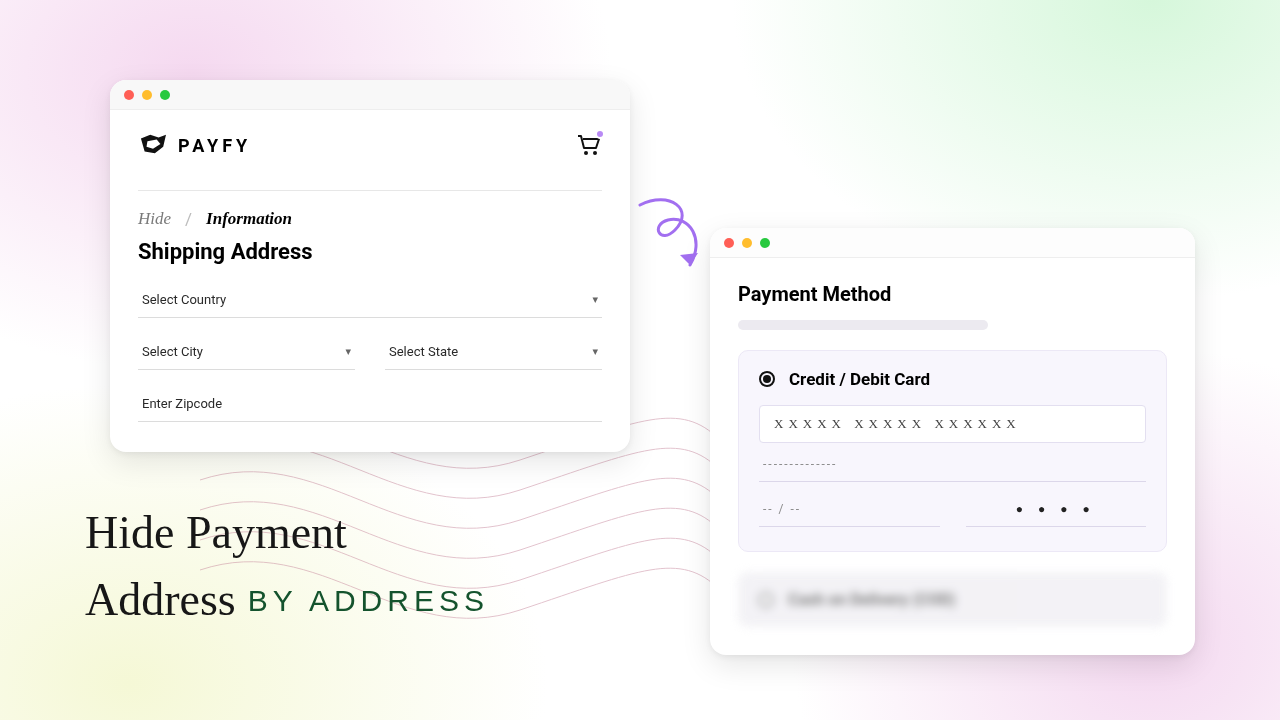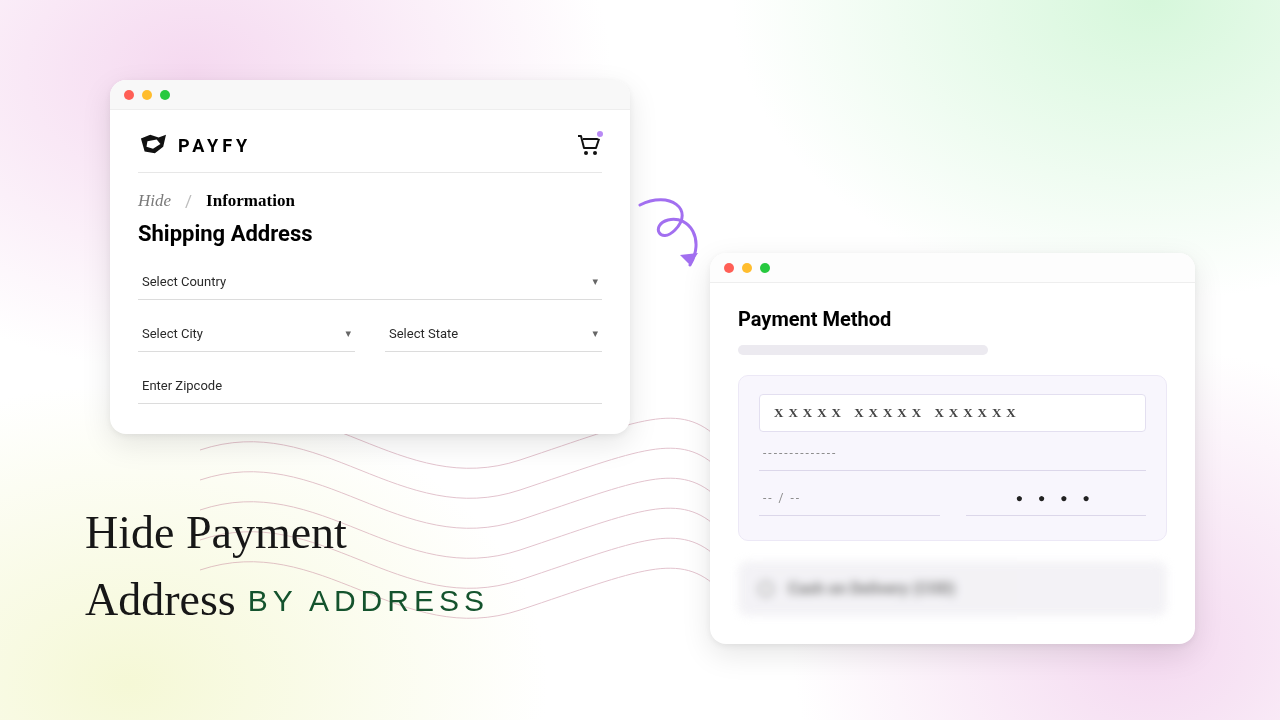--- a/index.html
+++ b/index.html
@@ -20,53 +20,53 @@
 
   
   .window { position:absolute; background:#fff; border-radius:16px; box-shadow: 0 10px 30px rgba(0,0,0,.10), 0 2px 6px rgba(0,0,0,.06); overflow:hidden; }
   .titlebar { height:30px; display:flex; align-items:center; padding:0 14px; gap:8px; background:#f8f8f8; border-bottom:1px solid #eee; }
   .dot { width:10px; height:10px; border-radius:50%; }
   .dot.r{background:#ff5f56;} .dot.y{background:#ffbd2e;} .dot.g{background:#27c93f;}
 
   
   #shipping-window { top:80px; left:110px; width:520px; }
   #shipping-window .body { padding:22px 28px 30px; }
-  .brand { display:flex; align-items:center; justify-content:space-between; padding-bottom:14px; border-bottom:1px solid #e7e7e7; }
+  .brand { display:flex; align-items:center; justify-content:space-between; padding-bottom:32px; border-bottom:1px solid #e7e7e7; }
   .brand-left { display:flex; align-items:center; gap:10px; }
   .brand-name { font-weight:700; letter-spacing:4px; font-size:18px; }
   .logo { width:30px; height:26px; }
   .cart-ic { position:relative; width:26px; height:26px; }
   .cart-badge { position:absolute; right:-3px; top:-3px; width:10px; height:10px; border-radius:50%; background:#b98af5; border:2px solid #fff; }
 
   .crumbs { display:flex; gap:14px; align-items:center; margin:18px 0 10px; font-size:17px; }
   .crumb-cart { color:#7a7a7a; font-style:italic; font-family: Georgia, 'Times New Roman', serif; }
   .crumb-sep { color:#bcbcbc; }
-  .crumb-info { font-weight:700; font-family: Georgia, 'Times New Roman', serif; }
+  .crumb-info { font-weight:700; font-style:italic; font-family: Georgia, 'Times New Roman', serif; }
 
   .section-title { font-size:22px; font-weight:700; margin:6px 0 20px; }
 
   .fields { display:grid; grid-template-columns: 1fr 1fr; column-gap:30px; row-gap:18px; }
   .field { position:relative; border-bottom:1px solid #dcdcdc; padding:8px 4px 10px; font-size:13px; color:#2a2a2a; display:flex; align-items:center; justify-content:space-between; }
   .field.full { grid-column: 1 / -1; }
   .chevron { font-size:11px; color:#666; }
 
   
-  #payment-window { top:253px; left:710px; width:485px; }
+  #payment-window { top:228px; left:710px; width:485px; }
   #payment-window .titlebar { background:#fdfdfd; }
   #payment-window .body { padding:24px 28px 28px; }
   .pm-title { font-size:20px; font-weight:700; margin-bottom:14px; }
   .pm-bar { width:250px; height:10px; border-radius:6px; background:#eceaf0; margin-bottom:20px; }
 
   .pm-card { background:#f8f6fd; border:1px solid #ece8f6; border-radius:10px; padding:18px 20px 24px; }
   .pm-head { display:flex; align-items:center; gap:14px; margin-bottom:16px; }
   .radio-on { width:16px; height:16px; border-radius:50%; border:2px solid #111; display:flex; align-items:center; justify-content:center; }
   .radio-on::after { content:""; width:8px; height:8px; border-radius:50%; background:#111; }
   .pm-label { font-weight:700; font-size:17px; }
 
-  .card-num { background:#fff; border:1px solid #e3dff0; border-radius:4px; padding:10px 14px; font-family: Georgia, 'Times New Roman', serif; letter-spacing:5px; color:#444; font-size:13px;font-weight:bold; }
+  .card-num { background:#fff; border:1px solid #e3dff0; border-radius:4px; padding:10px 14px; font-family: Georgia, 'Times New Roman', serif; letter-spacing:5px; color:#444; font-size:13px; }
   .card-under { border-bottom:1px solid #dcd7ea; padding:14px 4px 10px; font-size:12px; color:#8b8b8b; letter-spacing:2px; }
   .pm-row { display:grid; grid-template-columns:1fr 1fr; column-gap:26px; padding-top:6px; }
   .pm-cell { border-bottom:1px solid #dcd7ea; padding:14px 4px 10px; font-size:12px; color:#8b8b8b; letter-spacing:2px; }
   .pm-cell.cvv { color:#222; letter-spacing:6px; font-size:12px; text-align:center; }
 
   .pm-disabled { margin-top:20px; background:#f2f1f5; border-radius:10px; padding:18px 20px; display:flex; align-items:center; gap:14px; filter: blur(4px); opacity:.9; }
   .radio-off { width:16px; height:16px; border-radius:50%; border:2px solid #9b9b9b; }
   .pm-disabled-label { font-weight:700; color:#707070; font-size:16px; }
 
   
@@ -153,20 +153,24 @@
   <div class="titlebar">
     <span class="dot r"></span>
     <span class="dot y"></span>
     <span class="dot g"></span>
   </div>
   <div class="body">
     <div class="pm-title">Payment Method</div>
     <div class="pm-bar"></div>
 
     <div class="pm-card">
+      <div class="pm-head">
+        <span class="radio-on"></span>
+        <span class="pm-label">Credit / Debit Card</span>
+      </div>
       <div class="card-num">XXXXX XXXXX XXXXXX</div>
       <div class="card-under">--------------</div>
       <div class="pm-row">
         <div class="pm-cell">-- / --</div>
         <div class="pm-cell cvv">● ● ● ●</div>
       </div>
     </div>
 
     <div class="pm-disabled">
       <span class="radio-off"></span>

